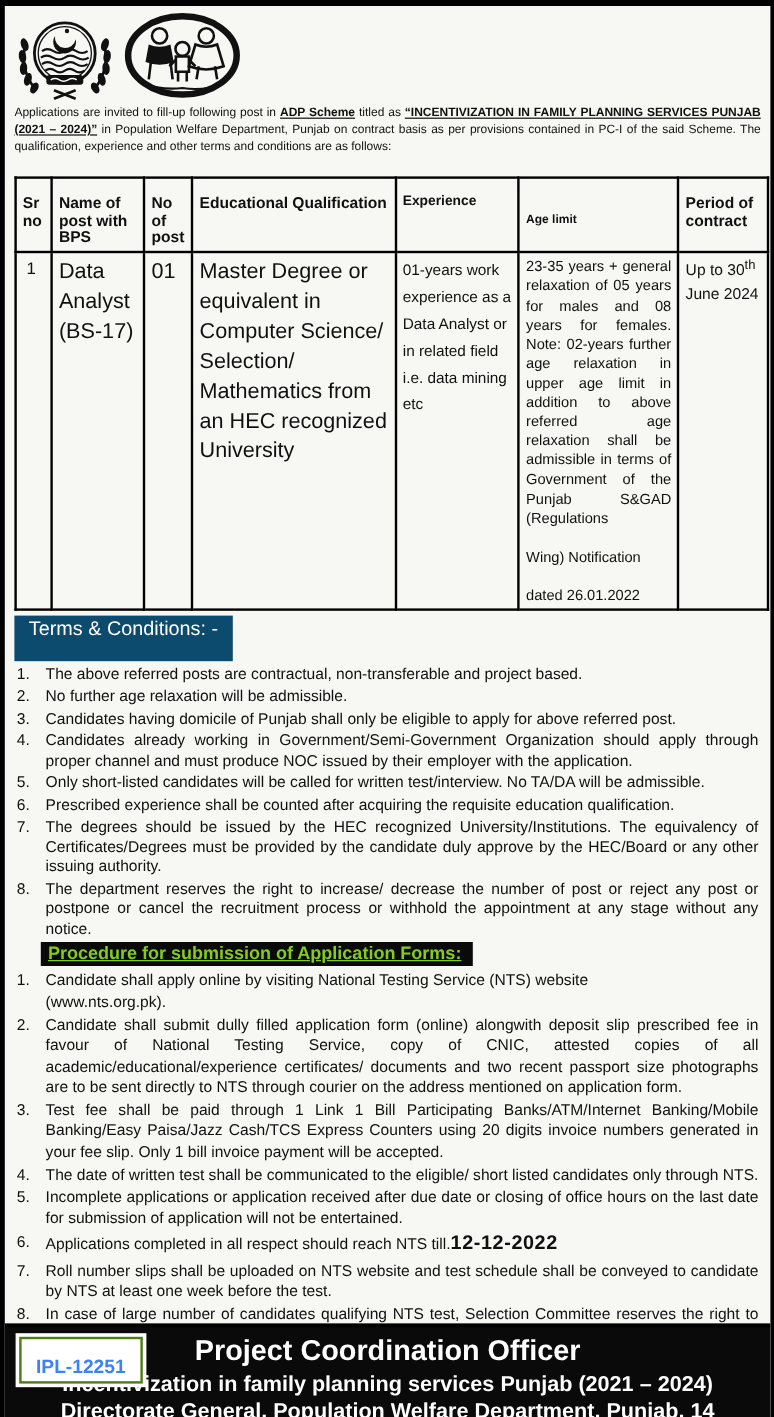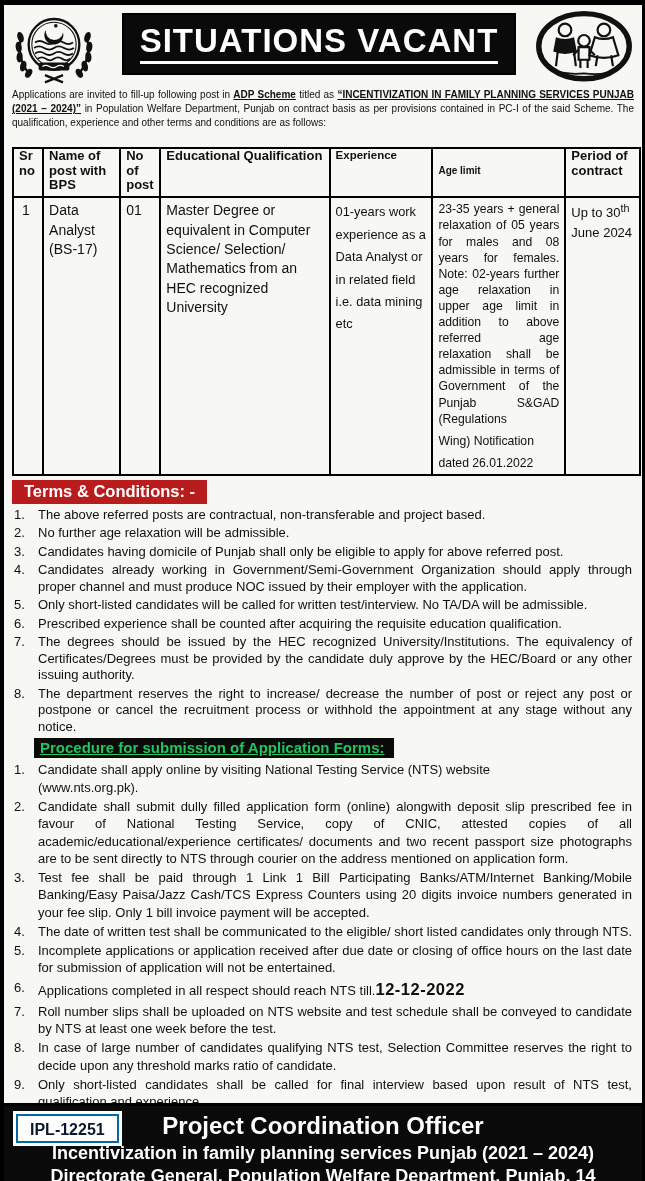--- a/index.html
+++ b/index.html
@@ -22,58 +22,58 @@
     border-bottom:3px solid #fff; line-height:1.05; padding-bottom:2px;
     font-family:"Liberation Sans", sans-serif;
   }
   
   .intro { margin:3px 8px 16px 8px; font-size:10px; line-height:1.42; text-align:justify; }
   .intro .b { font-weight:bold; }
   .intro .u { text-decoration:underline; }
   
   table { border-collapse:collapse; margin:2px 8px 0 8px; width:629px; table-layout:fixed; }
   th, td { border:2.4px solid #000; vertical-align:top; padding:3px 5px; }
-  th { font-size:13px; text-align:left; line-height:1.15; padding-top:0; }
+  th { font-size:13px; text-align:left; line-height:1.15; padding-top:13px; }
   col.c0{width:4.8%} col.c1{width:12.3%} col.c2{width:6.4%} col.c3{width:27%}
   col.c4{width:16.4%} col.c5{width:21.2%} col.c6{width:11.9%}
   th.h-exp { font-size:11.5px; vertical-align:top;border-radius:15px; }
   th.h-age { font-size:10px; text-align:left; vertical-align:middle; }
-  td { font-size:14px; line-height:1.38; }
+  td { font-size:18px; line-height:1.38; }
   td.cell-sr { font-size:14px; padding-left:8px; }
   td.cell-exp { line-height:1.75; font-size:12.8px; }
   td.cell-age { text-align:justify; line-height:1.32; font-size:12.2px; }
-  td.cell-age p + p { margin-top:6px; }
+  td.cell-age p + p { margin-top:16px; }
   td.cell-period { font-size:13px; line-height:1.45;margin-left:12px; }
   tr.data-row td { height:243px; }
   
   .terms-head {
-    display:inline-block; background:#b91c1c; color:#fff; font-weight:bold;
-    font-size:16.5px; padding:2px 12px 3px 12px; margin:4px 0 3px 8px;
+    display:inline-block; background:#0c4a6e; color:#fff; font-weight:normal;
+    font-size:16.5px; padding:2px 12px 17px 12px; margin:4px 0 3px 8px;
   }
   .proc-head {
-    display:inline-block; background:#0a0a0a; color:#22c55e; font-weight:bold;
+    display:inline-block; background:#0a0a0a; color:#84cc16; font-weight:bold;
     font-size:15px; padding:1px 10px 2px 6px; margin:1px 0 3px 30px;
     text-decoration:underline;
   }
   
   .nlist { margin:0 6px 0 0; }
   .nitem { display:flex; margin-bottom:2px; }
   .nitem .num { flex:none; width:24px; margin-left:10px; font-size:13px; line-height:1.27; }
   .nitem .txt { flex:1; font-size:13px; line-height:1.27; text-align:justify; padding-right:4px; white-space:pre-line; }
   .proc .nitem .num, .proc .nitem .txt { line-height:1.33; }
   .big-date { font-weight:bold; font-size:16.5px; letter-spacing:0.5px; }
   
   .footer-wrap { position:absolute; left:0; right:0; bottom:0; }
   .footer {
     background:#0a0a0a; border-top:3px solid #000; color:#fff; height:78px;
     padding:5px 10px 4px 10px; position:relative;
   }
   .ipl-box {
-    position:absolute; left:12px; top:8px; background:#fff; color:#0f172a;
-    border:2px solid #0369a1; box-shadow:0 0 0 3px #fff; padding:5px 12px 2px 12px;
+    position:absolute; left:12px; top:8px; background:#fff; color:#3b82f6;
+    border:2px solid #4d7c0f; box-shadow:0 0 0 3px #fff; padding:15px 12px 2px 12px;
     font-weight:bold; font-size:16px;
   }
   .officer { text-align:center; font-weight:bold; font-size:24px; line-height:1.1; padding-top:2px; }
   .address { text-align:center; font-weight:bold; font-size:18px; line-height:1.25; margin-top:3px; padding:0 14px; }
 </style>
 </head>
 <body>
 
 <div class="page">
 
@@ -115,23 +115,20 @@
             <path d="M29,48 q5,-3.5 10.5,0 t10.5,0 t10.5,0 t10.5,0"></path>
             <path d="M32,54 q4.5,-3.2 9,0 t9,0 t9,0 t9,0"></path>
           </g>
 
           <rect x="33" y="58" width="34" height="9" rx="3" fill="#111" stroke="none"></rect>
           <path d="M37,62.5 q4,-2.5 8,0 t8,0 t8,0" stroke="#fff" stroke-width="1.4"></path>
         </g>
       </svg>
     </span>
 
-    <div class="title-box">
-      <span>SITUATIONS VACANT</span>
-    </div>
 
     <span class="logo">
       <svg width="104" height="76" viewBox="0 0 110 84">
         <ellipse cx="55" cy="40" rx="50" ry="36" fill="none" stroke="#111" stroke-width="6"></ellipse>
         <g fill="none" stroke="#111" stroke-width="2.4">
 
           <circle cx="34" cy="22" r="7"></circle>
           <path d="M24,30 q10,4 20,0 l3,16 q-13,5 -26,0 z" fill="#111" stroke="none"></path>
           <path d="M26,46 l-2,16 M44,46 l2,16"></path>
 

